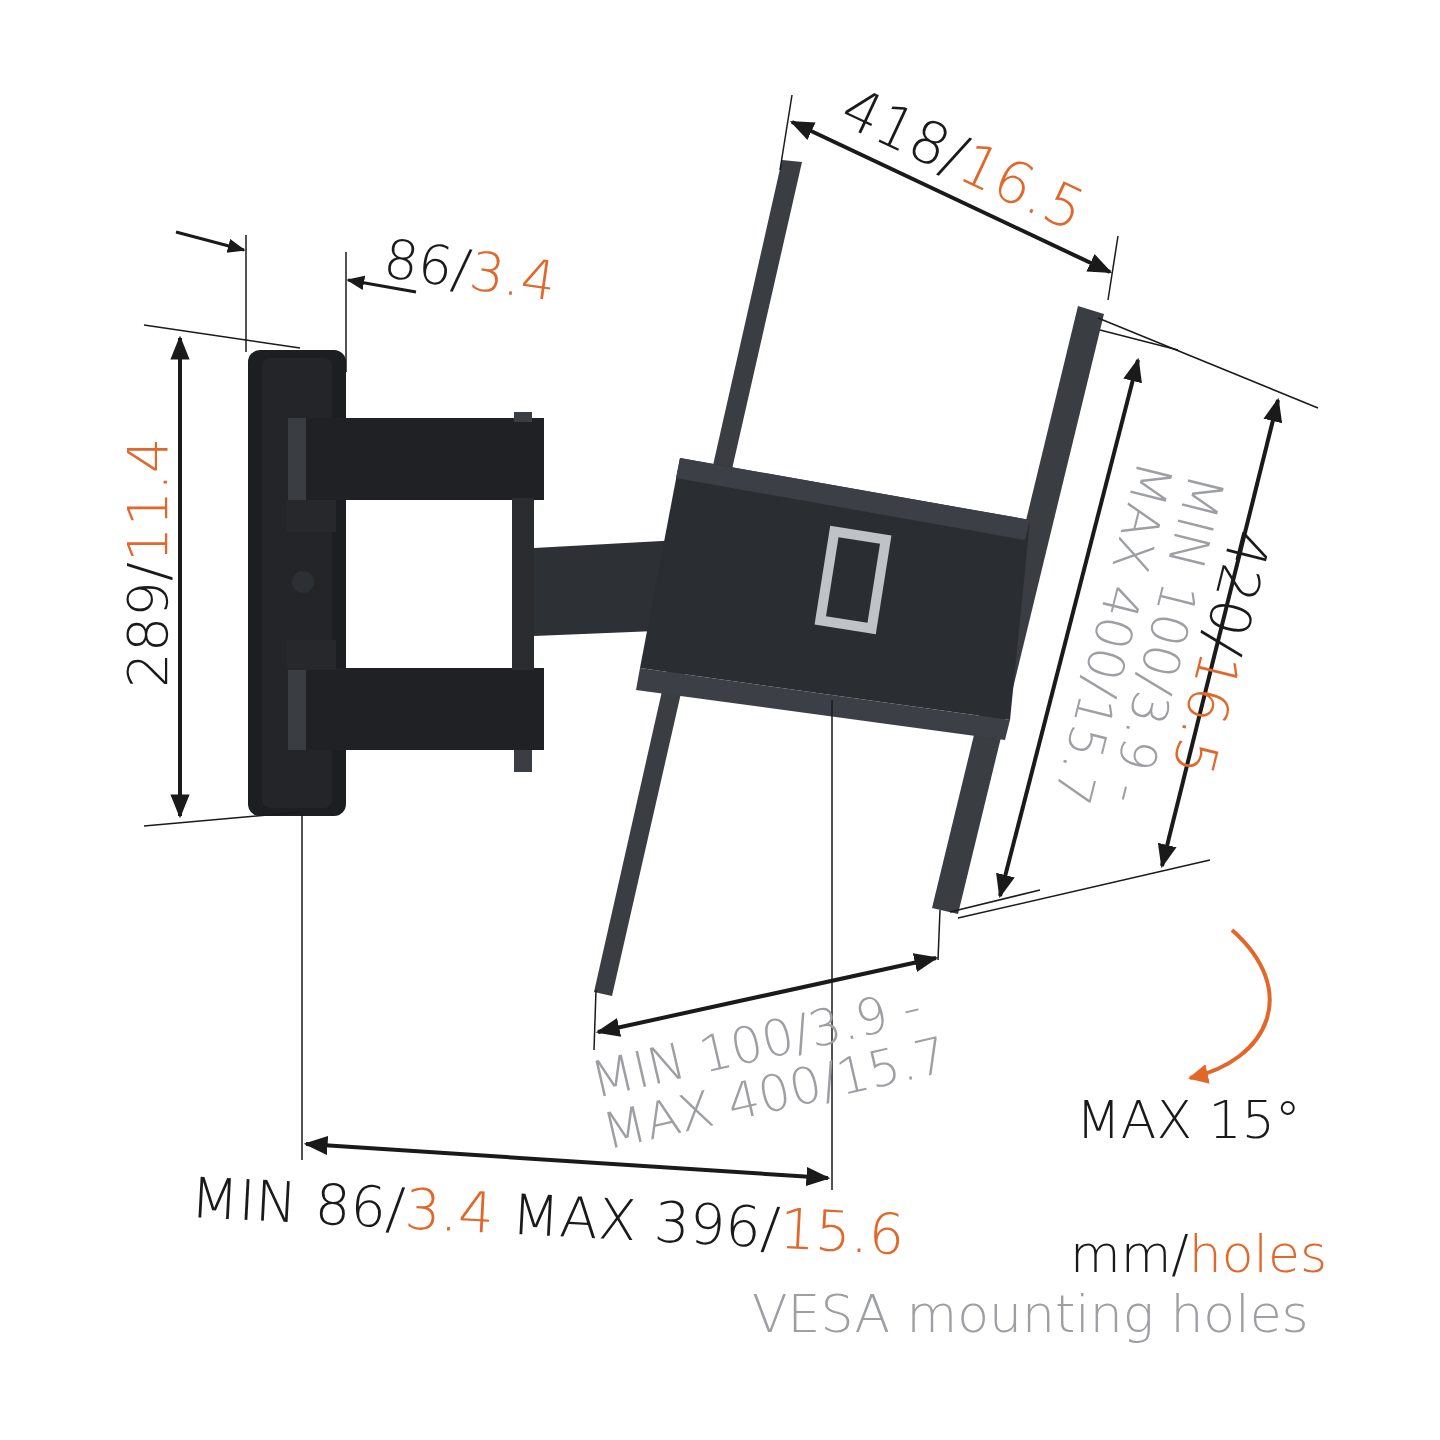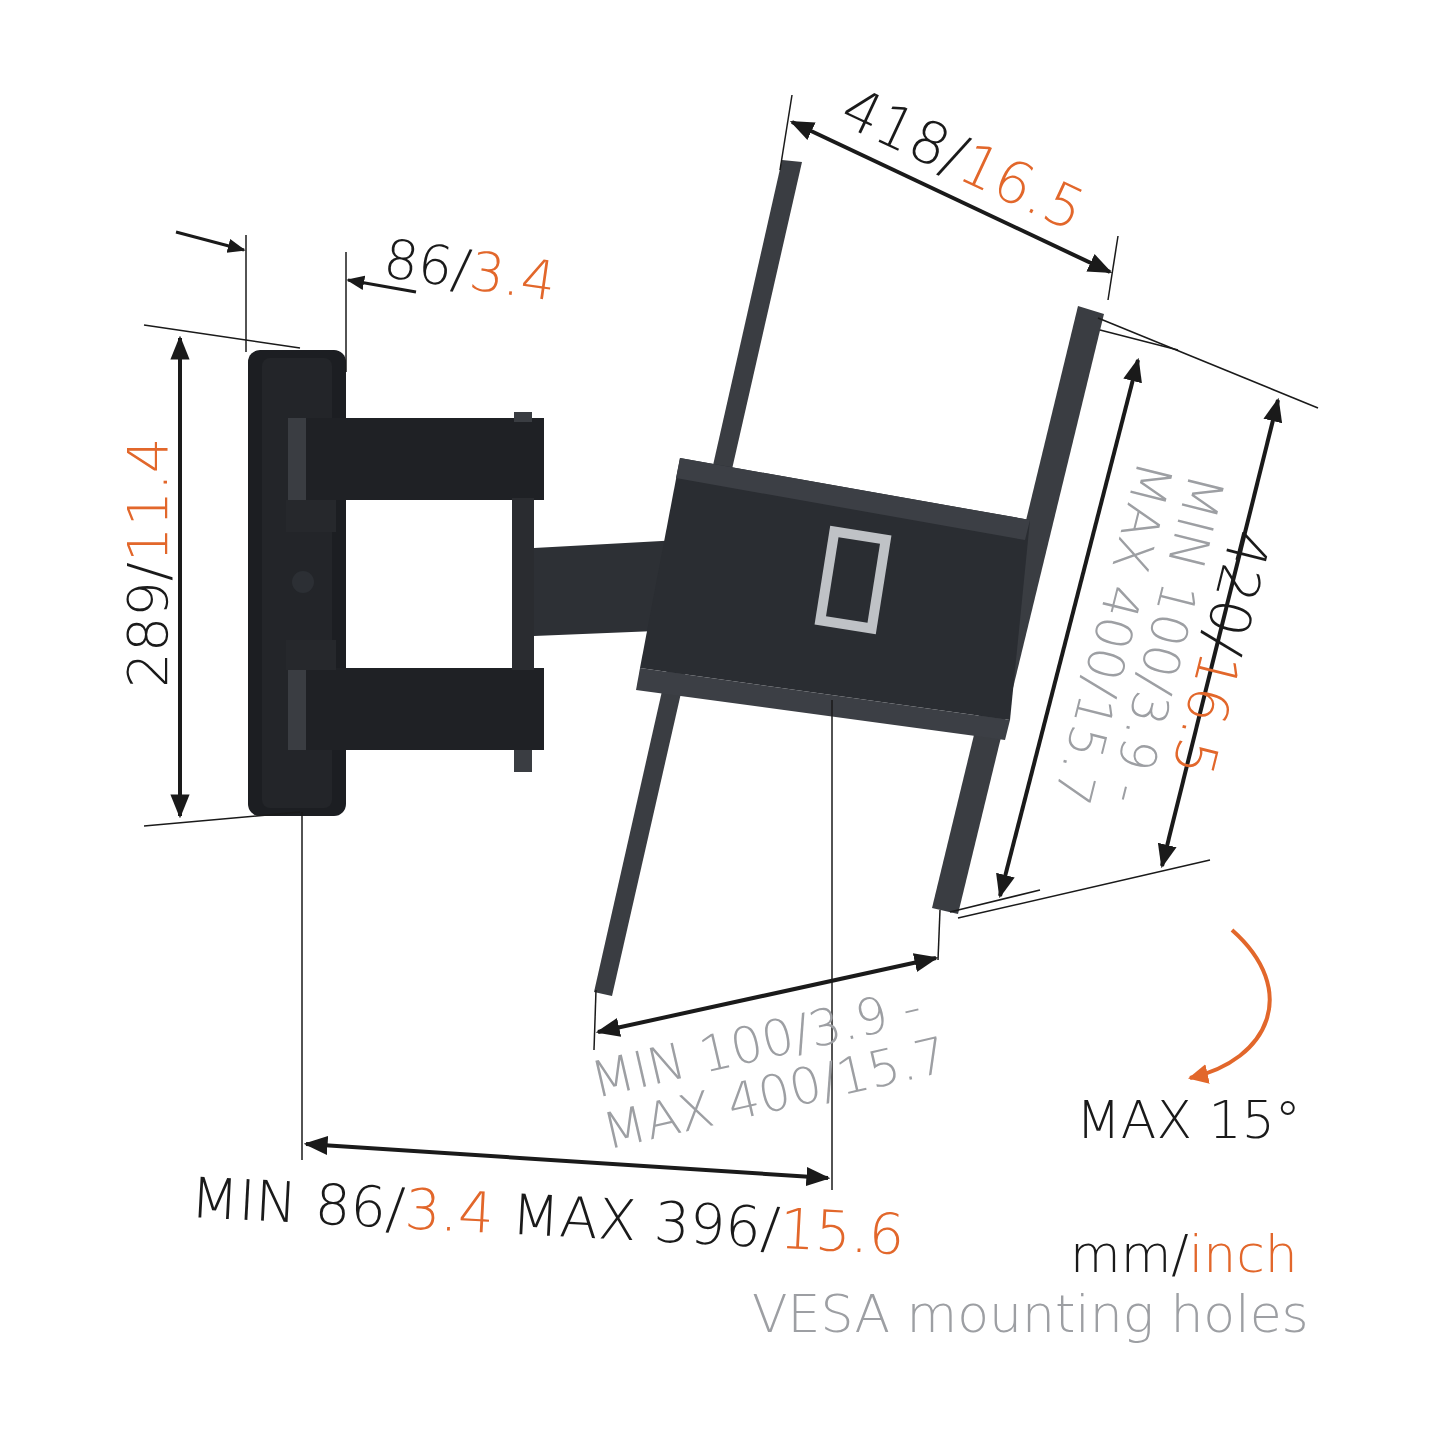--- a/index.html
+++ b/index.html
@@ -115,16 +115,16 @@
     <div>MAX 400/15.7</div>
   </div>
 
   <div class="lbl blk" style="left:1076px;top:1094px;font-size:52px;">MAX 15°</div>
 
   <div class="lbl" style="left:192px;top:1170px;font-size:56px;transform:rotate(3deg);">
     <span class="blk">MIN 86/</span><span class="org">3.4</span><span class="blk"> MAX 396/</span><span class="org">15.6</span>
   </div>
 
   <div class="lbl" style="left:1070px;top:1228px;font-size:52px;">
-    <span class="blk">mm/</span><span class="org">inch</span>
+    <span class="blk">mm/</span><span class="org">holes</span>
   </div>
   <div class="lbl gry" style="left:752px;top:1288px;font-size:52px;">VESA mounting holes</div>
 </div>
 
 </body></html>

